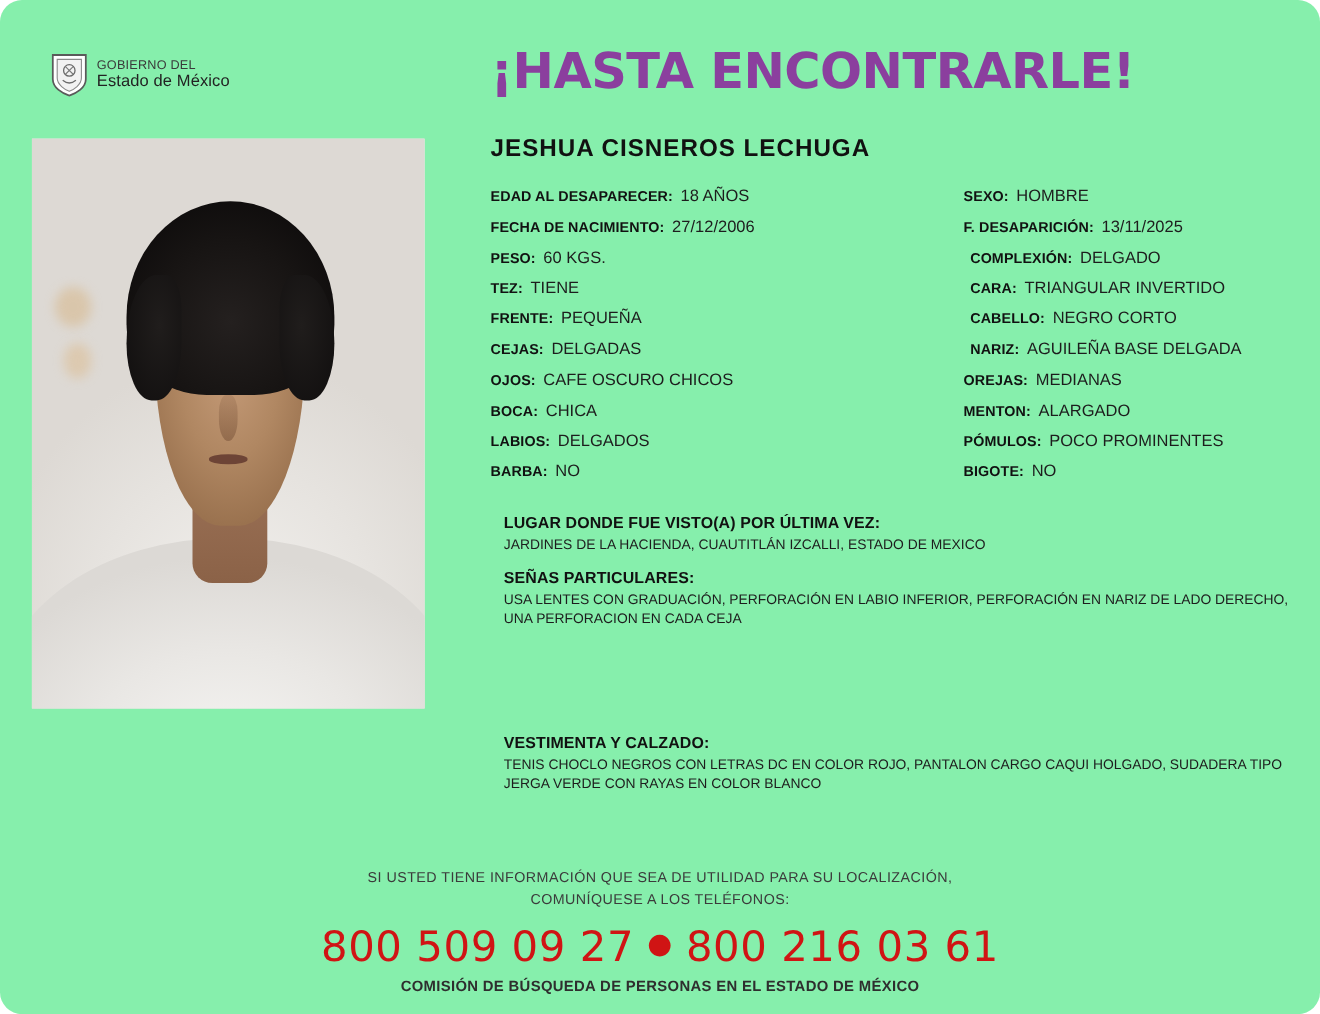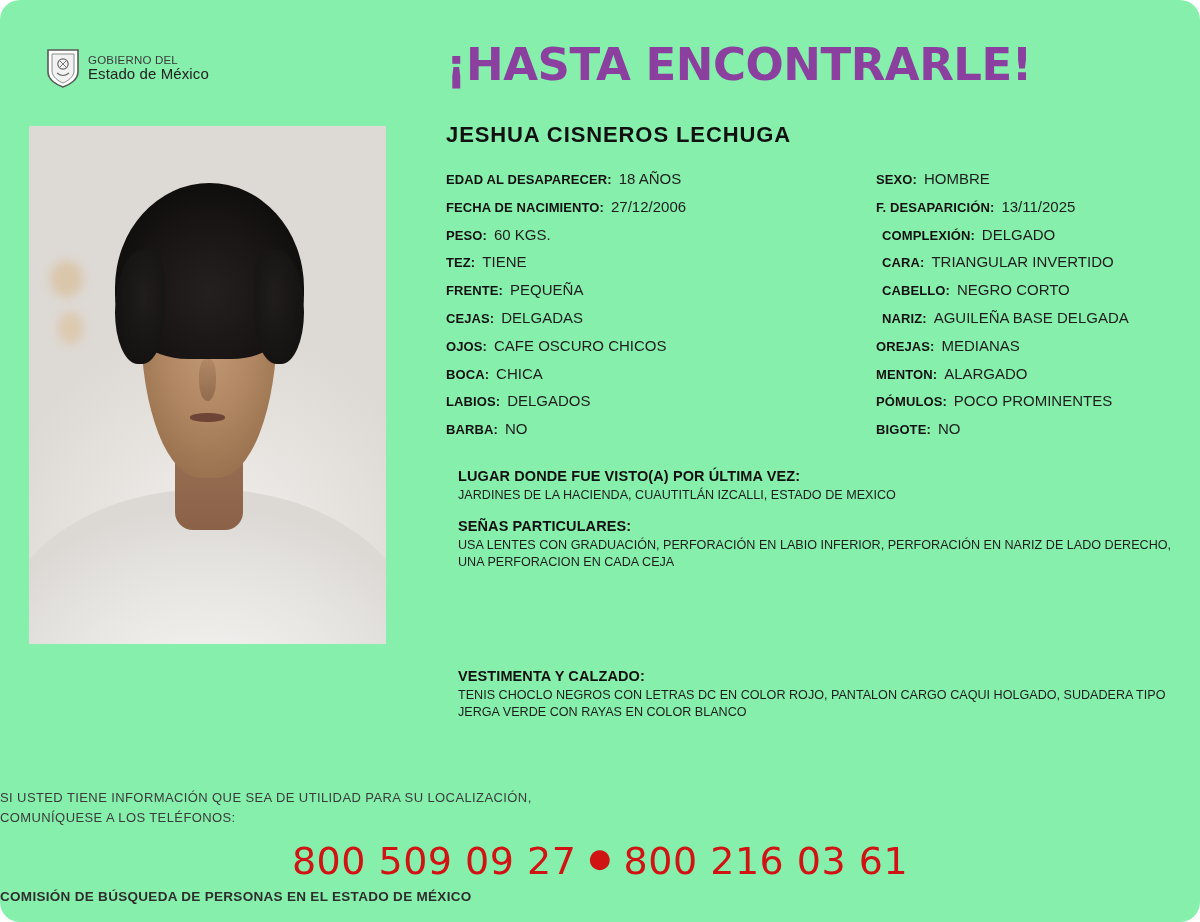--- a/index.html
+++ b/index.html
@@ -250,20 +250,21 @@
   #block-place { top: 468px; }
   #block-marks { top: 518px; }
   #block-clothes { top: 668px; }
 
   
   .footer {
     position: absolute;
     left: 0;
     top: 788px;
     width: 1200px;
+    text-align: center;
   }
   .footer .f-line {
     font-size: 13px;
     color: #3b3b3b;
     letter-spacing: 0.4px;
     line-height: 1.55;
   }
   .phones {
     margin-top: 11px;
     font-size: 38px;

